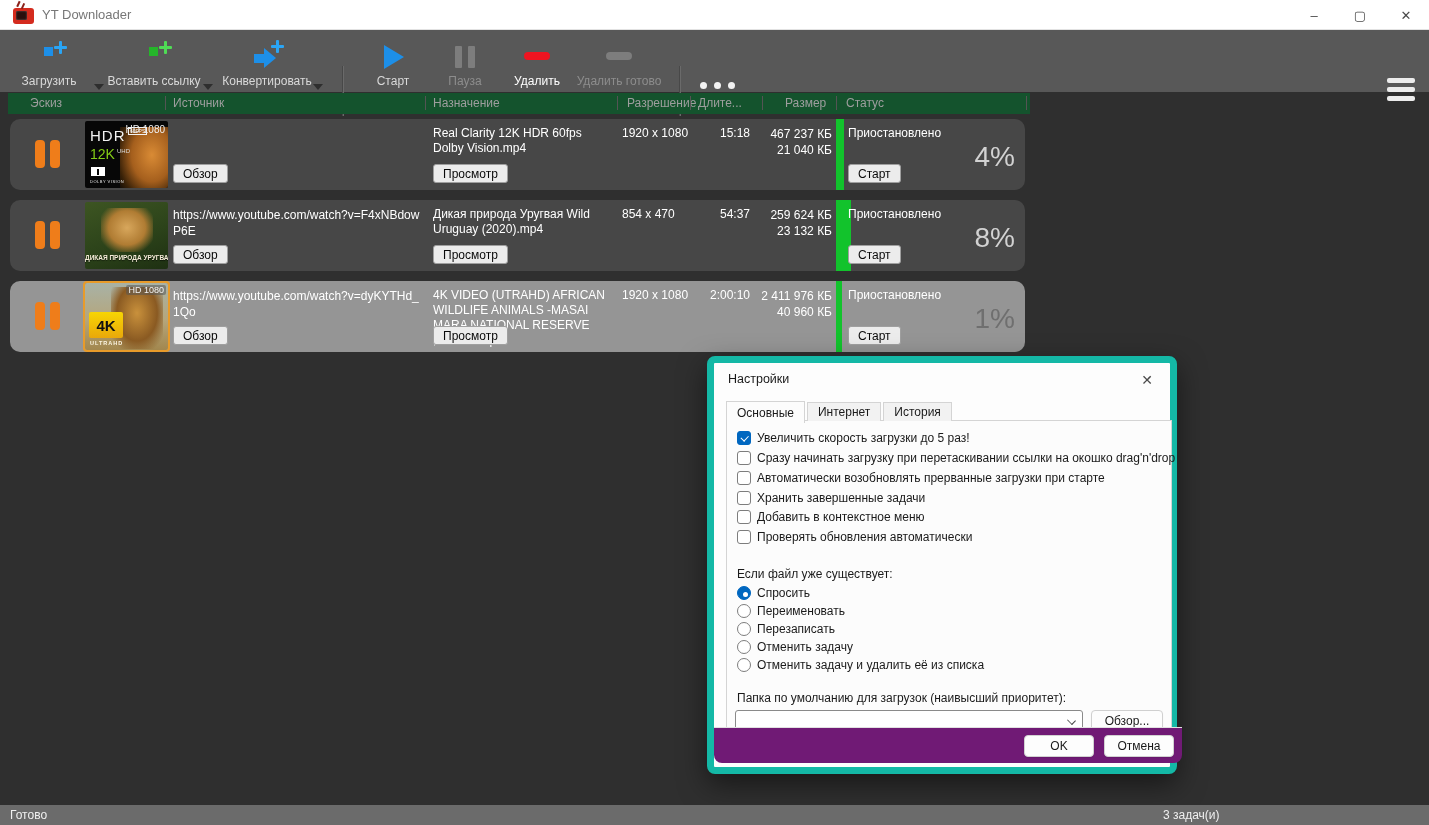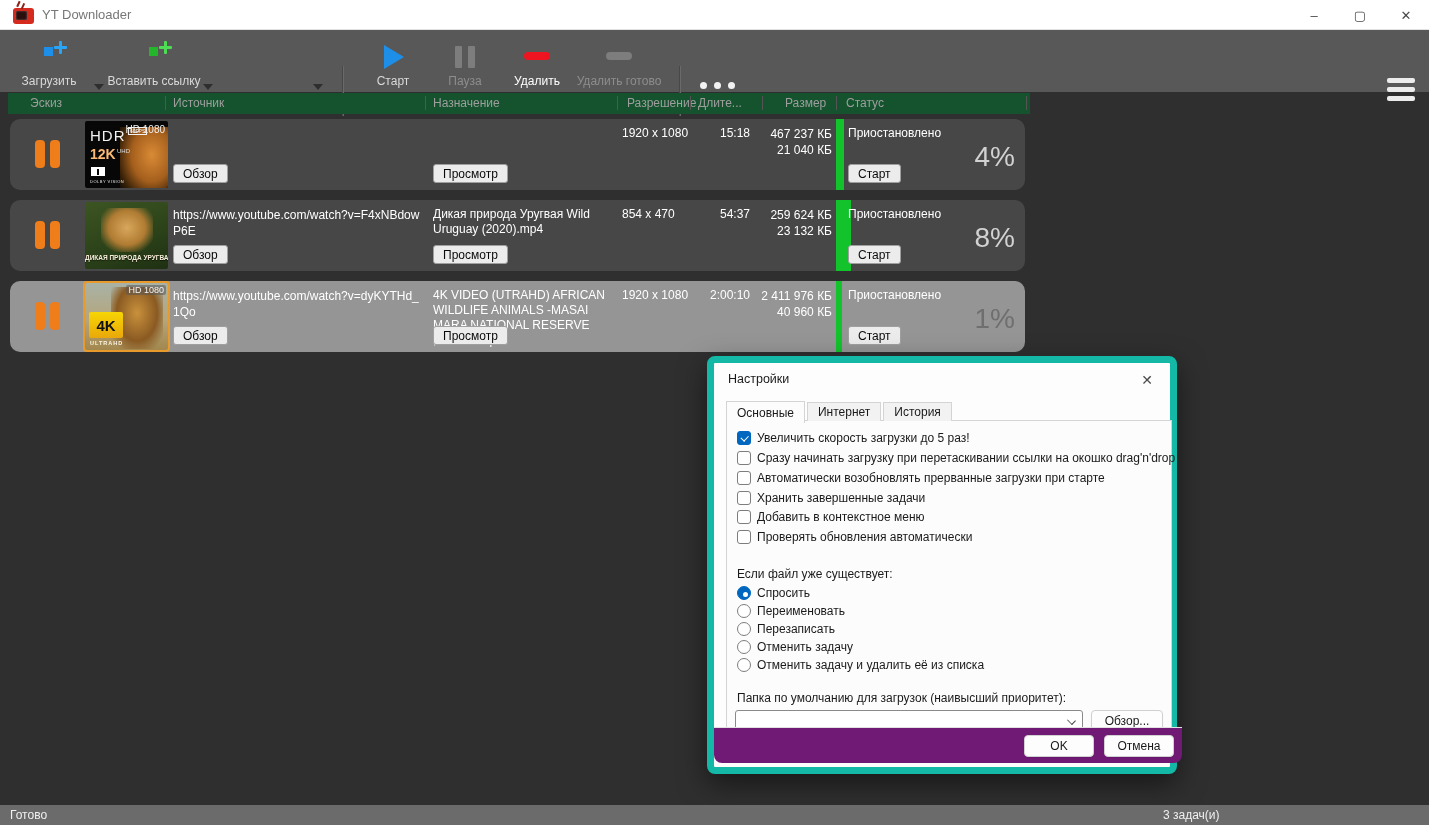--- a/index.html
+++ b/index.html
@@ -105,21 +105,21 @@
 
   
   .t1 { background:#070707; position:relative; }
   .t1 .cat { position:absolute; right:-10px; top:6px; width:58px; height:70px;
     background:radial-gradient(ellipse at 55% 40%, #d98b35 0%, #a55f1d 45%, #3a2208 75%, transparent 95%); }
   .t1 .hd { position:absolute; right:3px; top:3px; font-size:10px; color:#efefef; z-index:2; }
   .t1 .hdr { position:absolute; left:5px; top:6px; font-size:15px; font-weight:300;
     color:#f2f2f2; letter-spacing:1px; }
   .t1 .fps { position:absolute; left:43px; top:6px; font-size:5px; color:#f2f2f2;
     border:0.5px solid #f2f2f2; padding:0 1px; }
-  .t1 .k12 { position:absolute; left:5px; top:25px; font-size:14px; font-weight:700; color:#fdba74; }
+  .t1 .k12 { position:absolute; left:5px; top:25px; font-size:14px; font-weight:400; color:#84cc16; }
   .t1 .uhd { position:absolute; left:32px; top:27px; font-size:6px; color:#dcdcdc; }
   .t1 .dolby { position:absolute; left:6px; bottom:12px; width:14px; height:9px; background:#ffffff; }
   .t1 .dolby::before { content:""; position:absolute; left:6px; top:1.5px; width:2px; height:6px; background:#070707; }
   .t1 .dolbytxt { position:absolute; left:5px; bottom:4px; font-size:4px; color:#e8e8e8; letter-spacing:0.5px; }
   .t2 { background:linear-gradient(160deg,#3d5522 0%,#2c431a 55%,#1e3012 100%); position:relative; }
   .t2 .cat { position:absolute; left:16px; top:6px; width:52px; height:44px;
     background:radial-gradient(ellipse at 50% 45%, #d8a75c 0%, #b07c33 50%, transparent 80%); }
   .t2 .cap { position:absolute; left:0; bottom:8px; width:100%; text-align:center; font-size:6.5px;
     font-weight:bold; color:#f5ecd8; text-shadow:0 1px 1px #00000090; white-space:nowrap; }
   .t3 { background:linear-gradient(180deg,#a8b2a6 0%,#b5a67c 55%,#a2874e 100%); position:relative; }
@@ -210,20 +210,28 @@
       <div class="tb-icon">
         <div class="arrow-shaft-v c-green"></div>
           <div class="arrow-head-v c-green-h"></div>
         <div class="plus-glyph plus-green" style="right:-3px;top:-3px;"></div>
       </div>
       <div class="tb-label">Вставить ссылку</div>
     </div>
 
     <div class="tb-chevron" style="left:203px;"></div>
 
+    <div class="tb-btn" style="left:220px;width:94px;">
+      <div class="tb-icon">
+        <div class="arrow-shaft-h c-blue"></div>
+          <div class="arrow-head-h c-blue-hr"></div>
+        <div class="plus-glyph plus-blue" style="right:-2px;top:-4px;"></div>
+      </div>
+      <div class="tb-label">Конвертировать</div>
+    </div>
     <div class="tb-chevron" style="left:313px;"></div>
 
     <div class="tb-sep" style="left:343px;"></div>
 
     <div class="tb-btn" style="left:366px;width:54px;">
       <div class="tb-icon">
           <div class="play-tri"></div>
         </div>
       <div class="tb-label">Старт</div>
     </div>
@@ -286,20 +294,21 @@
       <div class="cat"></div>
       <div class="hd">HD 1080</div>
       <div class="hdr">HDR</div>
       <div class="fps">60FPS</div>
       <div class="k12">12K</div>
       <div class="uhd">UHD</div>
       <div class="dolby"></div>
       <div class="dolbytxt">DOLBY VISION</div>
     </div>
     <button class="mini-btn btn-src">Обзор</button>
+    <div class="cell-dst">Real Clarity 12K HDR 60fps  Dolby Vision.mp4</div>
     <button class="mini-btn btn-dst">Просмотр</button>
     <div class="cell-res">1920 x 1080</div>
     <div class="cell-dur">15:18</div>
     <div class="cell-size"><span>467 237 КБ</span><br><span>21 040 КБ</span></div>
     <div class="progress-track">
       <div class="progress-fill" style="width: 4%;"></div>
     </div>
     <div class="cell-status">Приостановлено</div>
     <div class="cell-pct">4%</div>
     <button class="mini-btn btn-start">Старт</button>

